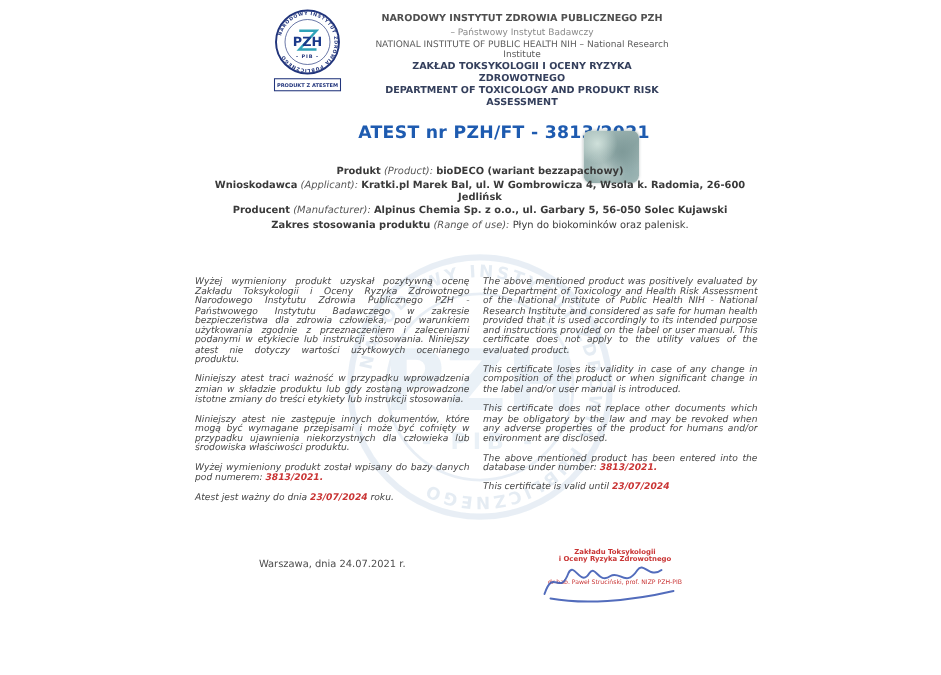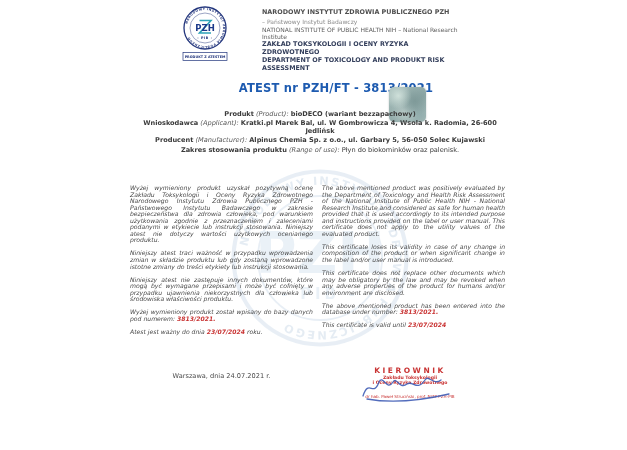--- a/index.html
+++ b/index.html
@@ -13,21 +13,21 @@
   .seal-outer { fill:none; stroke:#22357c; stroke-width:1.3; }
   .seal-inner { fill:none; stroke:#22357c; stroke-width:0.45; }
   .seal-ring-text { font-size:3.1px; font-weight:bold; fill:#22357c; letter-spacing:0.45px; }
   .logo-z-slash { stroke:#2fa3b8; stroke-width:1.6; fill:none; }
   .logo-mark { font-size:8.5px; font-weight:bold; fill:#1c3a8a; text-anchor:middle; }
   .logo-pib { font-size:3.3px; font-weight:bold; fill:#22357c; text-anchor:middle; letter-spacing:0.6px; }
   .badge-box { fill:#fff; stroke:#22357c; stroke-width:0.7; }
   .badge-text { font-size:3.4px; font-weight:bold; fill:#22357c; text-anchor:middle; }
 
   
-  .header-text { position:absolute; left:262px; top:8px; width:204px; }
+  .header-text { position:absolute; left:246px; top:8px; width:204px; text-align:center; }
   .h-line1 { font-size:6.4px; font-weight:bold; color:#4f4f4f; }
   .h-line2 { font-size:6px; color:#8a8a8a; margin-top:1.5px; }
   .h-line3 { font-size:6px; color:#5c5c5c; margin-top:1.5px; }
   .h-line4, .h-line5 { font-size:6.4px; font-weight:bold; color:#343f5c; margin-top:0; }
 
   
   .title {
     position:absolute; left:130px; top:81px; width:412px; text-align:center;
     font-size:11.5px; font-weight:bold; color:var(--title-blue,#1e5bb0); letter-spacing:0.2px;
   }
@@ -162,21 +162,20 @@
     <p>The above mentioned product was positively evaluated by the Department of Toxicology and Health Risk Assessment of the National Institute of Public Health NIH - National Research Institute and considered as safe for human health provided that it is used accordingly to its intended purpose and instructions provided on the label or user manual. This certificate does not apply to the utility values of the evaluated product.</p>
     <p>This certificate loses its validity in case of any change in composition of the product or when significant change in the label and/or user manual is introduced.</p>
     <p>This certificate does not replace other documents which may be obligatory by the law and may be revoked when any adverse properties of the product for humans and/or environment are disclosed.</p>
     <p><span>The above mentioned product has been entered into the database under number: </span><span class="red">3813/2021.</span></p>
     <p><span>This certificate is valid until </span><span class="red">23/07/2024</span></p>
   </div>
 
   <div class="place-date">Warszawa, dnia 24.07.2021 r.</div>
 
   <div class="stamp">
-    <div class="stamp-title">KIEROWNIK</div>
     <div class="stamp-sub">Zakładu Toksykologii</div>
     <div class="stamp-sub">i Oceny Ryzyka Zdrowotnego</div>
     <div class="stamp-name">dr hab. Paweł Struciński, prof. NIZP PZH-PIB</div>
     <svg class="signature" viewBox="0 0 104 32">
       <path class="sig-path" d="M6,24 C12,6 16,26 22,10 C26,2 30,20 36,10 C40,4 42,18 50,12 C56,8 60,20 68,8 C72,2 76,14 84,8"></path>
       <path class="sig-path" d="M10,27 C32,31 62,29 92,22"></path>
     </svg>
   </div>
 
 </div>

